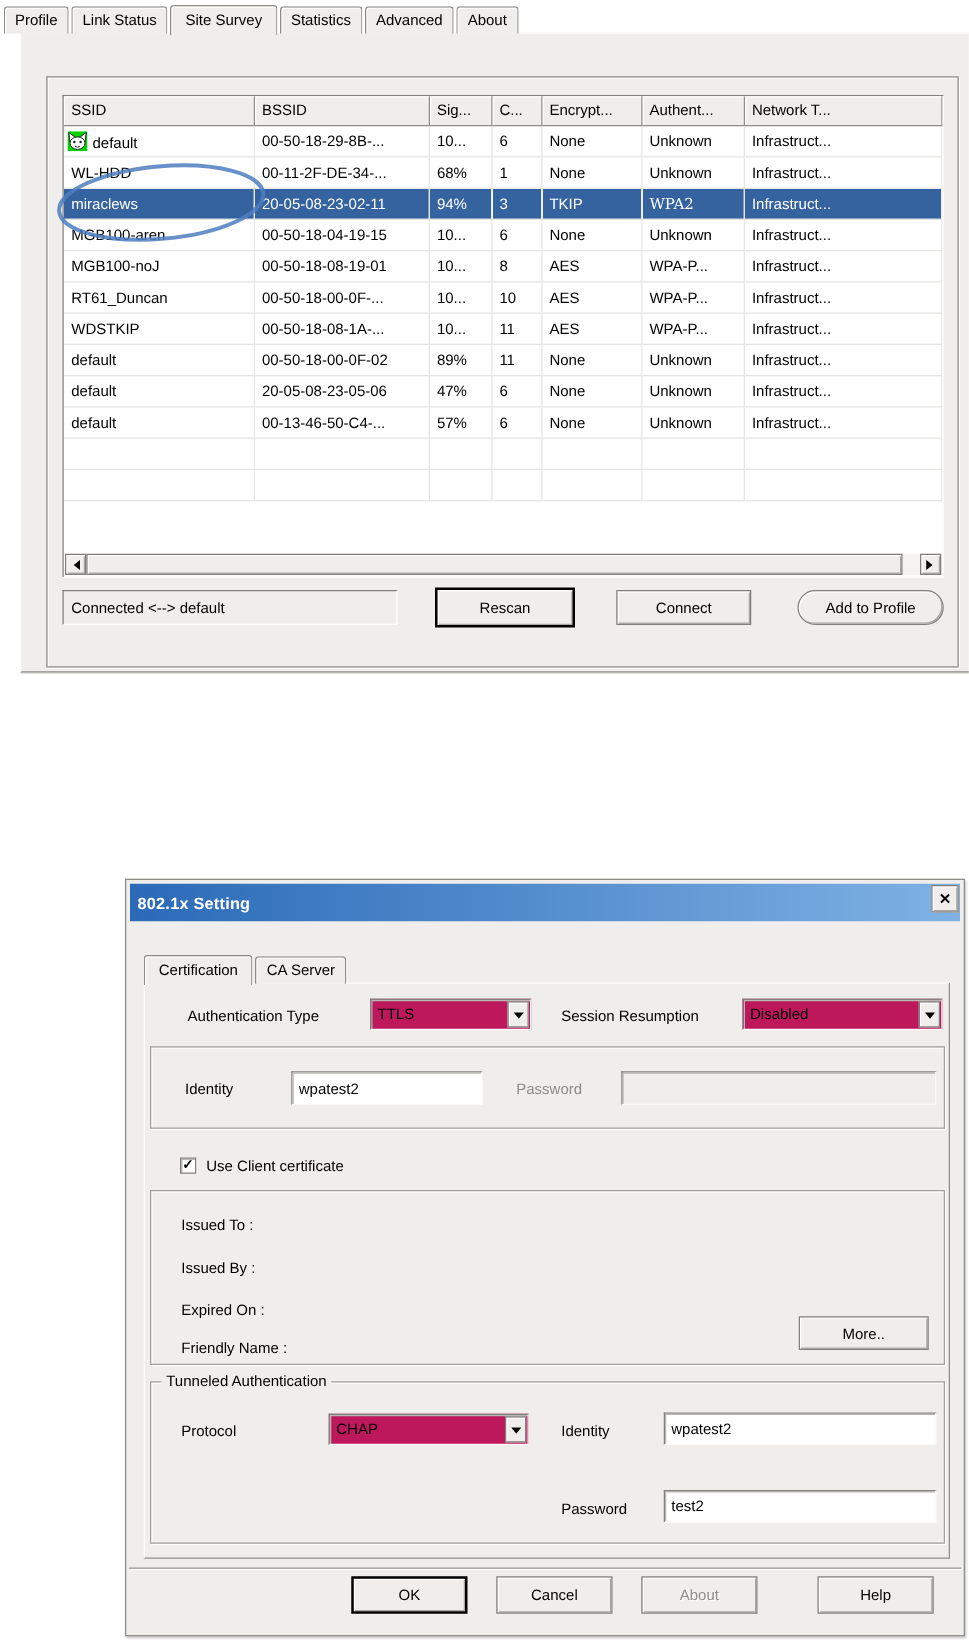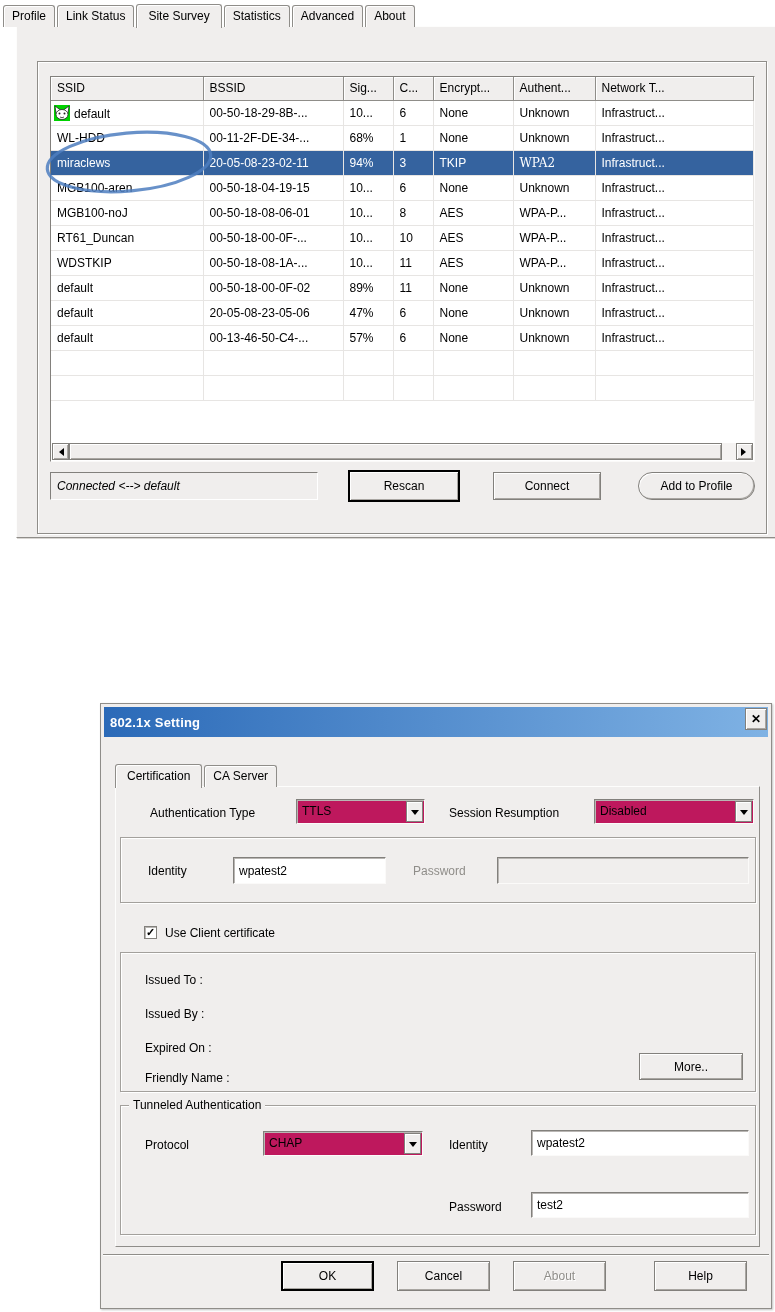--- a/index.html
+++ b/index.html
@@ -192,21 +192,21 @@
                 <td class="ssid">MGB100-aren</td>
                 <td>00-50-18-04-19-15</td>
                 <td>10...</td>
                 <td>6</td>
                 <td>None</td>
                 <td>Unknown</td>
                 <td>Infrastruct...</td>
               </tr>
               <tr>
                 <td class="ssid">MGB100-noJ</td>
-                <td>00-50-18-08-06-01</td>
+                <td>00-50-18-08-19-01</td>
                 <td>10...</td>
                 <td>8</td>
                 <td>AES</td>
                 <td>WPA-P...</td>
                 <td>Infrastruct...</td>
               </tr>
               <tr>
                 <td class="ssid">RT61_Duncan</td>
                 <td>00-50-18-00-0F-...</td>
                 <td>10...</td>
@@ -280,21 +280,21 @@
               <span class="tri-r"></span>
             </div>
         </div>
       </div>
 
       <svg class="annotation" viewBox="0 0 182 78">
         <ellipse cx="89" cy="38" rx="82" ry="29" fill="none" stroke="var(--ann)" stroke-width="3.2" opacity="0.85" transform="rotate(-5 89 38)"></ellipse>
       </svg>
 
       <div class="bottom-row">
-        <div class="sunken-label" style="position:absolute;left:0;top:2px;width:268px;height:28px;font-style:italic;">
+        <div class="sunken-label" style="position:absolute;left:0;top:2px;width:268px;height:28px;">
           <span>Connected &lt;--&gt; default</span>
         </div>
         <div>
             <div class="btn default" style="position: absolute; left: 298px; top: 0px; width: 112px; height: 32px;">Rescan</div>
             <div class="btn" style="position: absolute; left: 443px; top: 2px; width: 108px; height: 28px;">Connect</div>
             <div class="btn" style="position: absolute; left: 588px; top: 2px; width: 117px; height: 28px; border-radius: 14px;">Add to Profile</div>
           </div>
       </div>
 
     </div>

